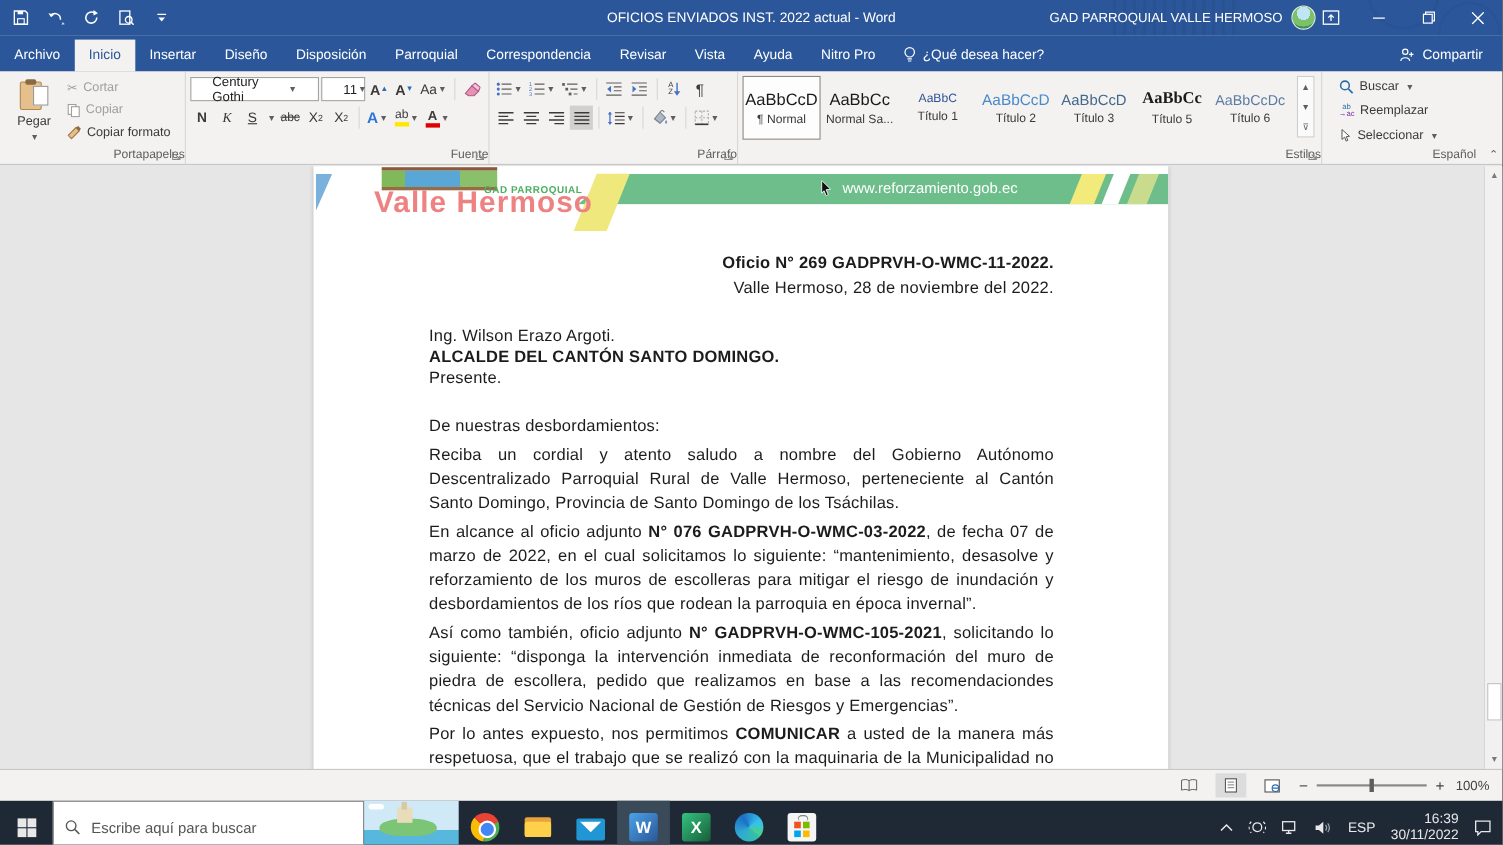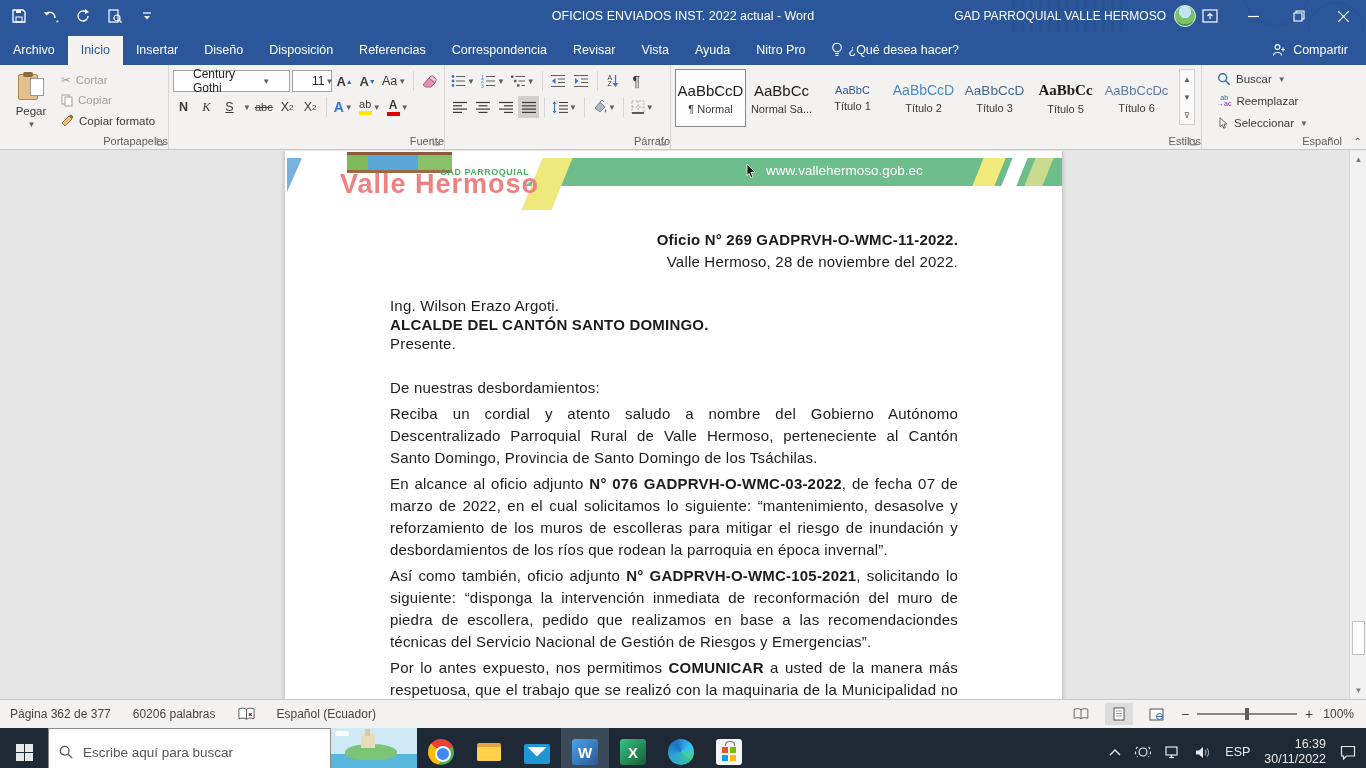--- a/index.html
+++ b/index.html
@@ -240,21 +240,21 @@
       </span>
     </div>
   </div>
 
   <div id="tabsrow">
     <span class="rtab">Archivo</span>
     <span class="rtab active">Inicio</span>
     <span class="rtab">Insertar</span>
     <span class="rtab">Diseño</span>
     <span class="rtab">Disposición</span>
-    <span class="rtab">Referencias</span>
+    <span class="rtab">Parroquial</span>
     <span class="rtab">Correspondencia</span>
     <span class="rtab">Revisar</span>
     <span class="rtab">Vista</span>
     <span class="rtab">Ayuda</span>
     <span class="rtab">Nitro Pro</span>
     <span class="tellme">
       <span>
         <svg width="12" height="15" viewBox="0 0 12 15">
             <circle cx="6" cy="5.5" r="4.3" fill="none" stroke="#fff" stroke-width="1.1"></circle>
             <line x1="4" y1="11.5" x2="8" y2="11.5" stroke="#fff"></line>
@@ -642,21 +642,21 @@
   </div>
 
   <div id="docarea">
     <div id="page">
       <div class="tri-blue"></div>
       <div class="band">
         <span class="site">
           <svg width="12" height="14" viewBox="0 0 12 14">
               <path d="M2 0 L10 8 L6 8.5 L8 13 L6 14 L4.2 9.5 L2 11.5 Z" fill="#111" stroke="#fff" stroke-width=".8"></path>
             </svg>
-          <span>www.vallehermoso.gob.ec</span>
+          <span>www.reforzamiento.gob.ec</span>
         </span>
         <span class="stripe s1"></span>
         <span class="stripe s2"></span>
         <span class="stripe s3"></span>
       </div>
       <div class="band-edge"></div>
       <div class="yell-l"></div>
       <div class="logo-img"></div>
       <div class="logo-text">Valle Hermoso</div>
       <div class="logo-sub">GAD PARROQUIAL</div>
@@ -677,32 +677,20 @@
       </div>
     </div>
     <div id="vscroll">
       <span class="arr" style="top:0;">▲</span>
       <span class="thumb"></span>
       <span class="arr" style="bottom:0;">▼</span>
     </div>
   </div>
 
   <div id="statusbar">
-    <div class="sleft">
-      <span>Página 362 de 377</span>
-      <span>60206 palabras</span>
-      <span>
-        <svg width="17" height="14" viewBox="0 0 18 14">
-            <path d="M1 1.5 C4 .5 7 .5 9 2 C11 .5 14 .5 17 1.5 V12 C14 11 11 11 9 12.5 C7 11 4 11 1 12 Z" fill="#fff" stroke="#555"></path>
-            <line x1="9" y1="2" x2="9" y2="12.5" stroke="#555"></line>
-            <path d="M11.5 6 l3 3 M14.5 6 l-3 3" stroke="#c00" stroke-width="1.2"></path>
-          </svg>
-      </span>
-      <span>Español (Ecuador)</span>
-    </div>
     <div class="sright">
       <span class="viewbtn">
         <svg width="16" height="12" viewBox="0 0 18 14">
             <path d="M1 1.5 C4 .5 7 .5 9 2 C11 .5 14 .5 17 1.5 V12 C14 11 11 11 9 12.5 C7 11 4 11 1 12 Z" fill="none" stroke="#555"></path>
             <line x1="9" y1="2" x2="9" y2="12.5" stroke="#555"></line>
           </svg>
       </span>
       <span class="viewbtn sel">
         <svg width="12" height="14" viewBox="0 0 12 14">
             <rect x="1" y="1" width="10" height="12" fill="#fff" stroke="#555"></rect>

